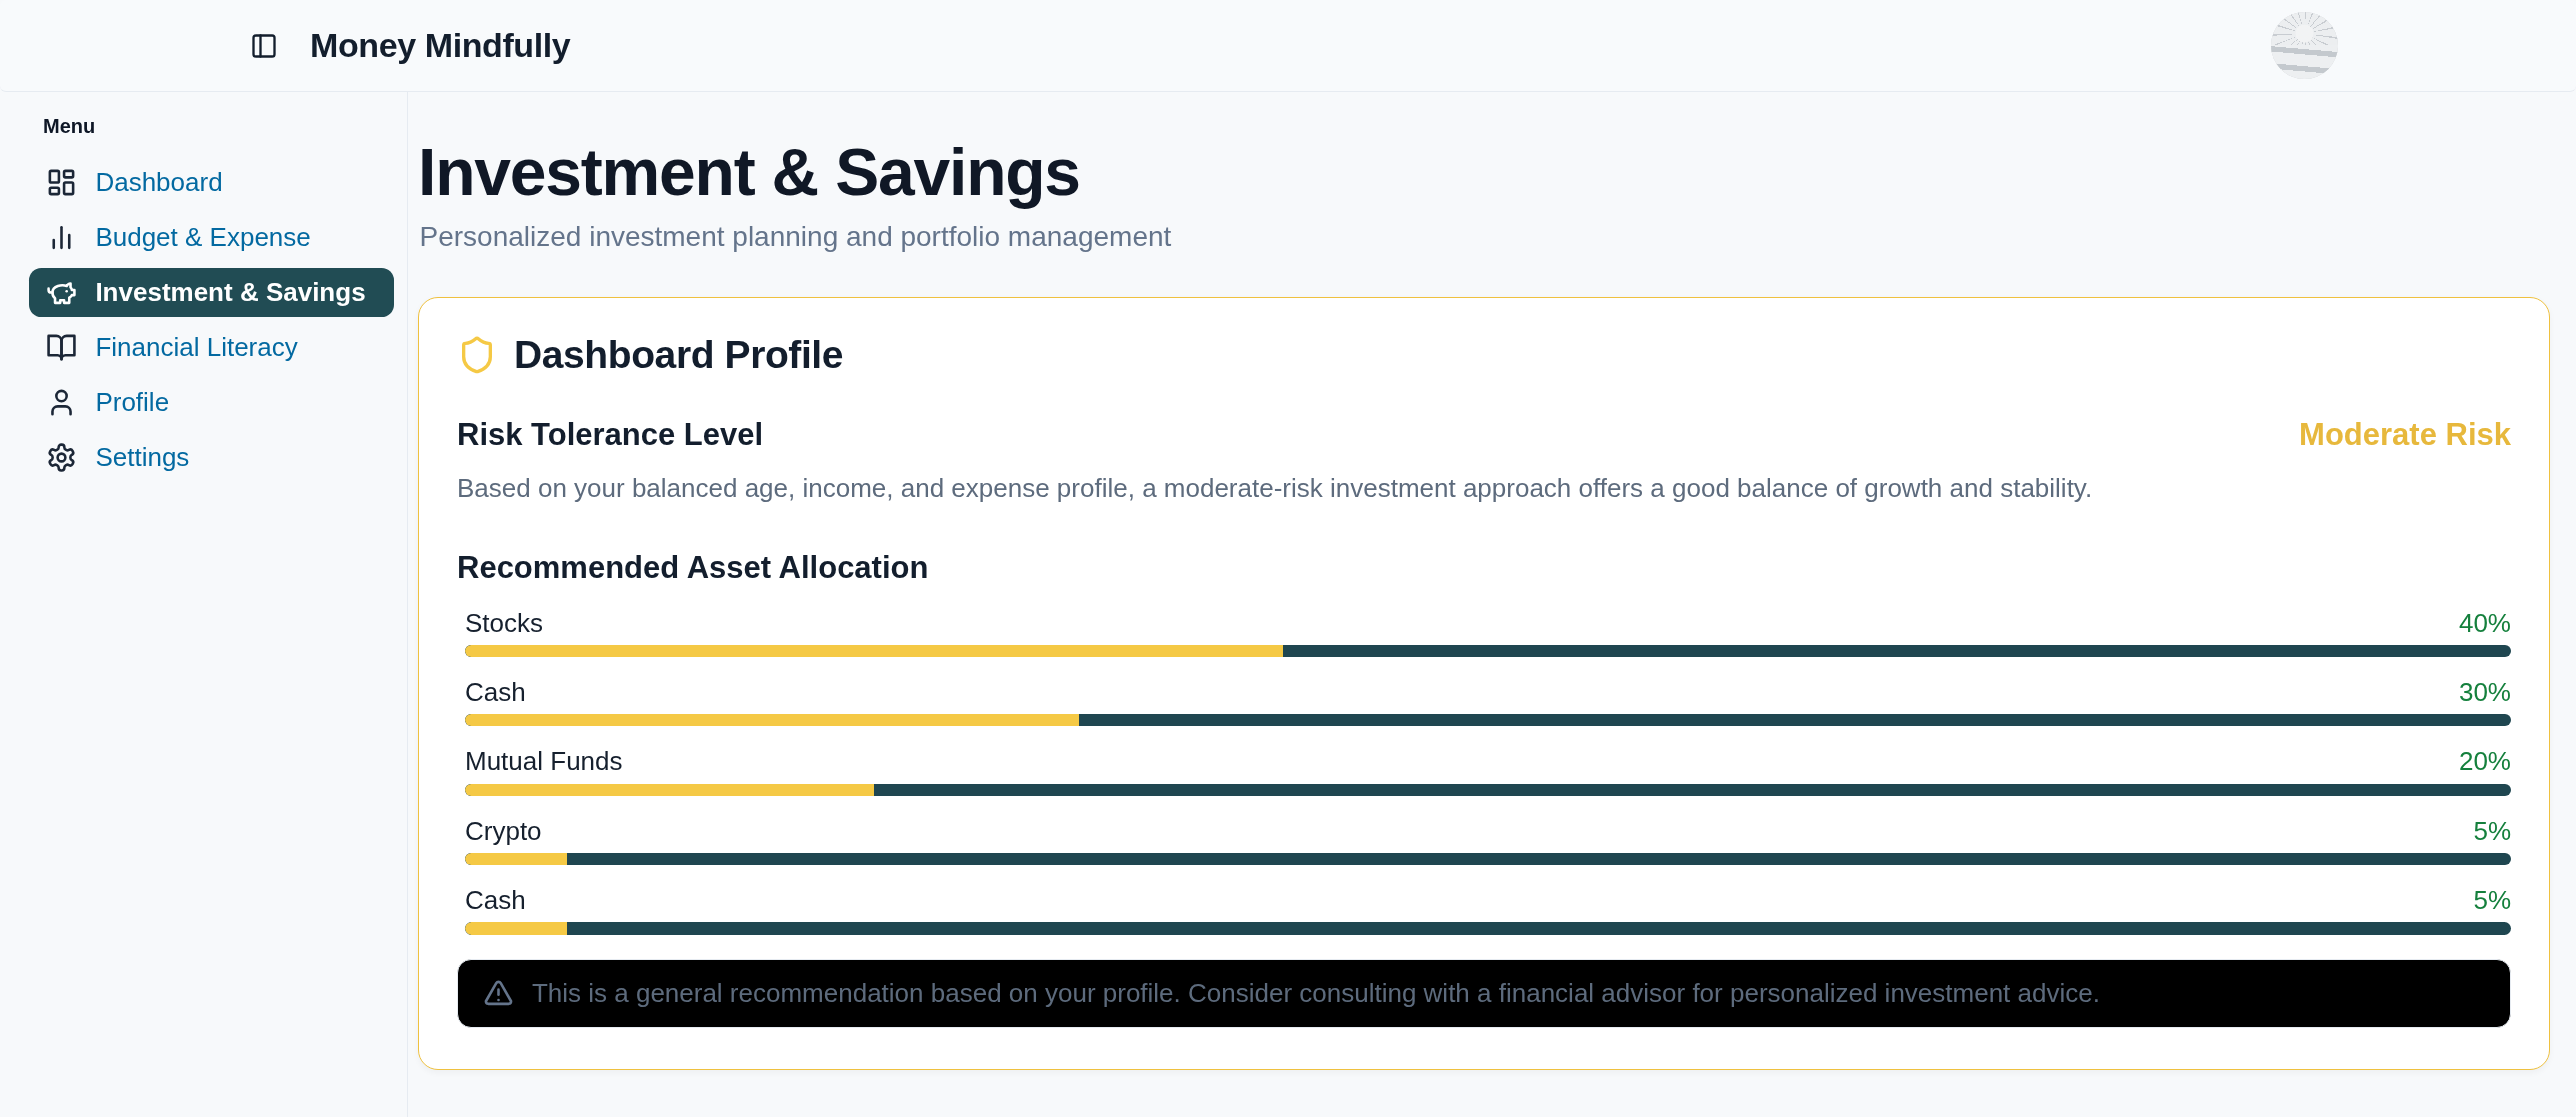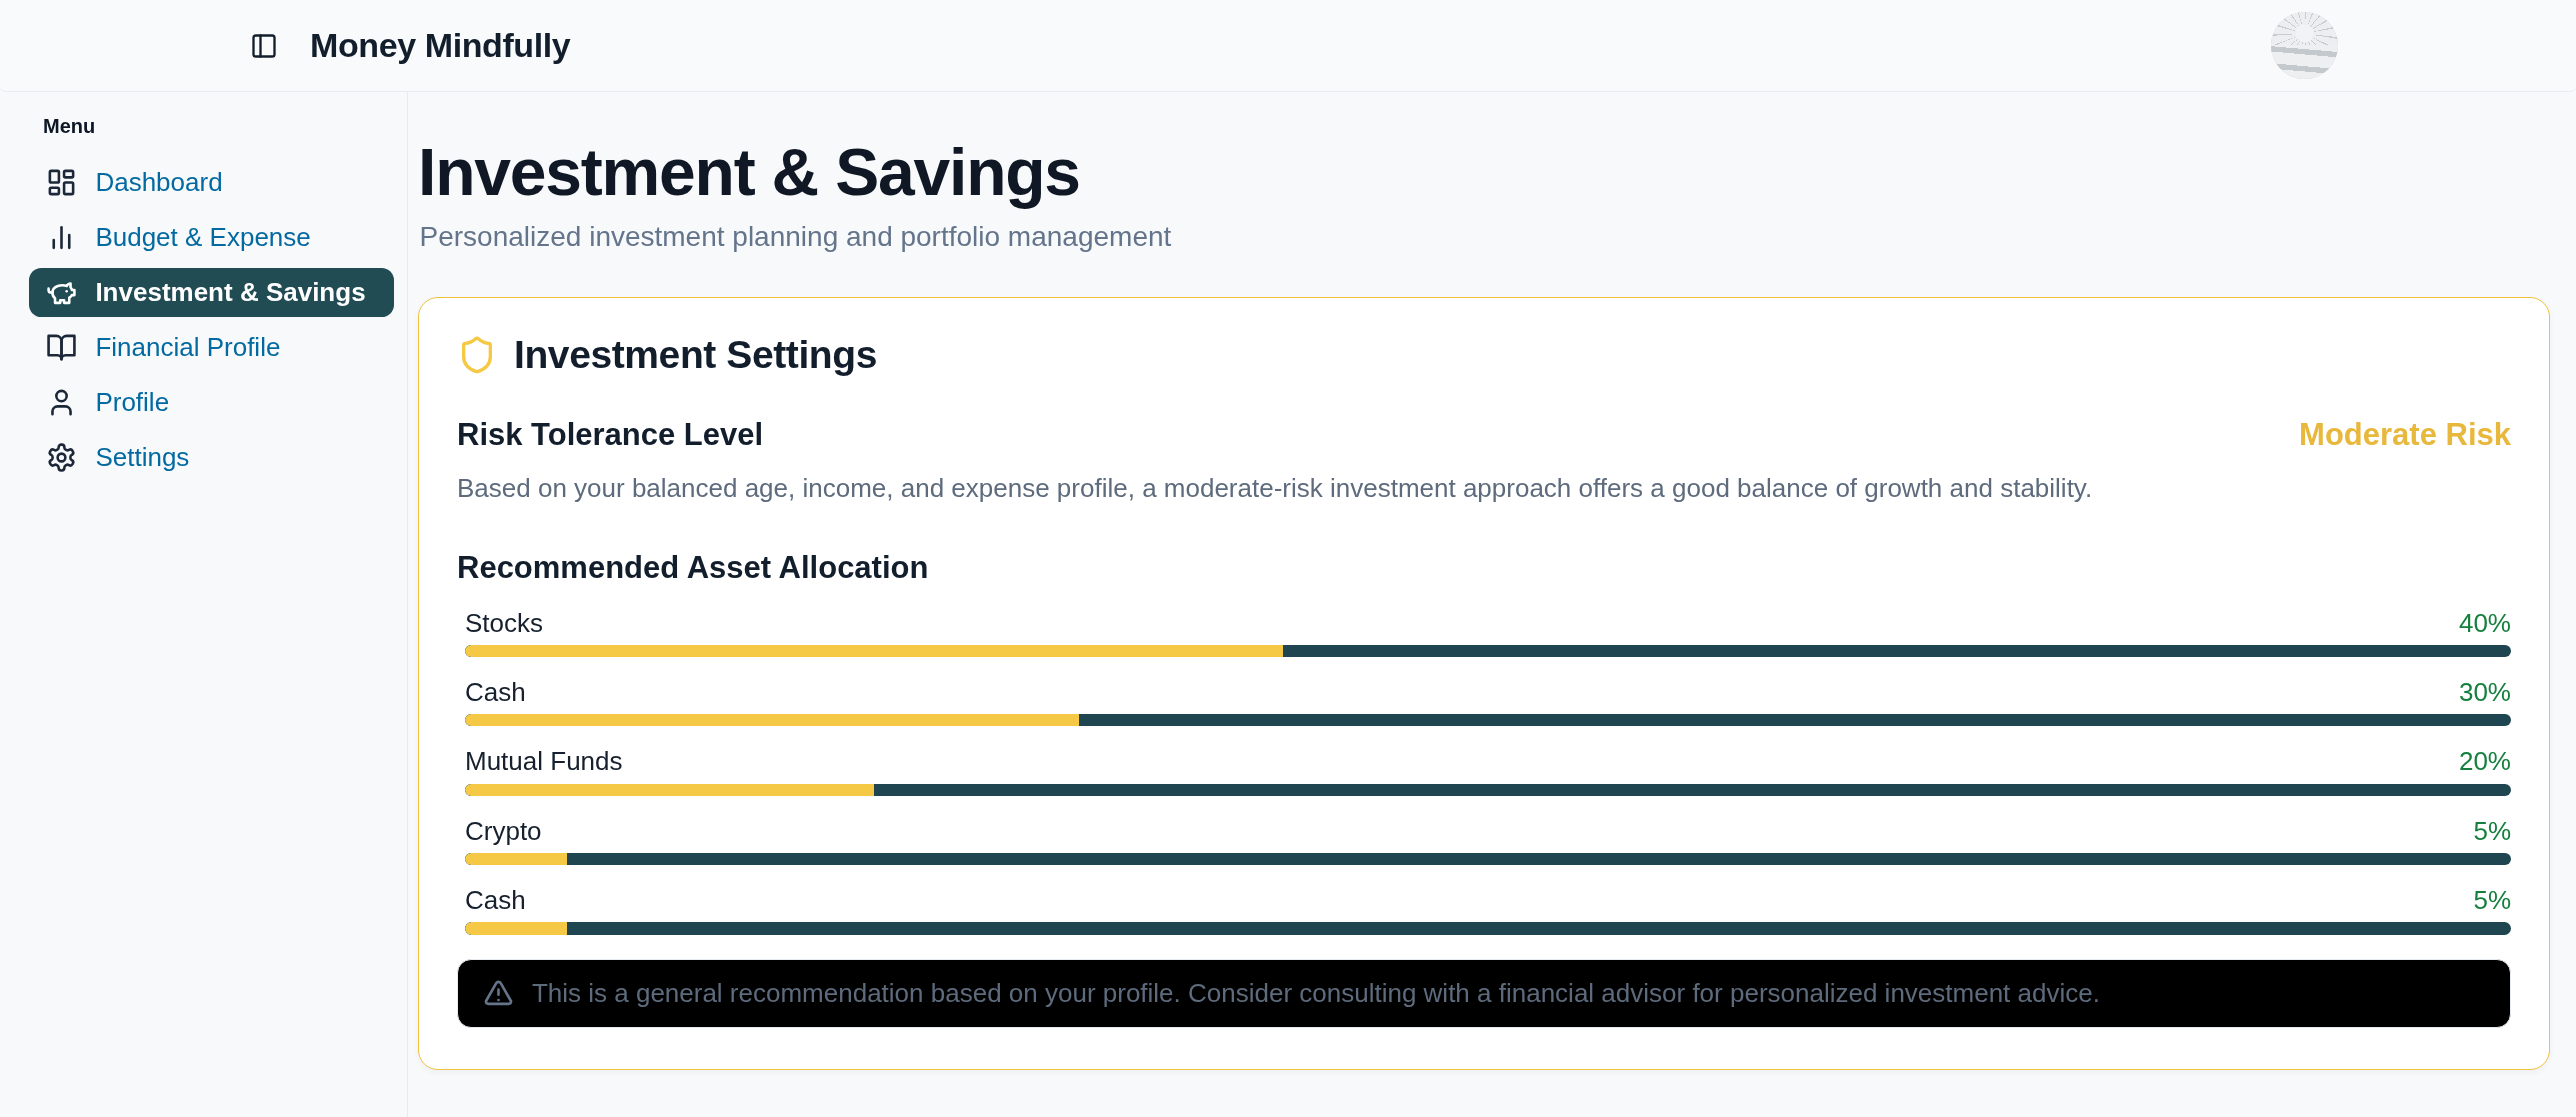--- a/index.html
+++ b/index.html
@@ -137,21 +137,21 @@
         <path d="M2 9v1c0 1.1.9 2 2 2h1"></path>
           <path d="M16 11h.01"></path>
       </svg>
       <span>Investment &amp; Savings</span>
     </li>
     <li>
       <svg viewBox="0 0 24 24" fill="none" stroke-width="2" stroke-linecap="round" stroke-linejoin="round">
         <path d="M2 3h6a4 4 0 0 1 4 4v14a3 3 0 0 0-3-3H2z"></path>
           <path d="M22 3h-6a4 4 0 0 0-4 4v14a3 3 0 0 1 3-3h7z"></path>
       </svg>
-      <span>Financial Profile</span>
+      <span>Financial Literacy</span>
     </li>
     <li>
       <svg viewBox="0 0 24 24" fill="none" stroke-width="2" stroke-linecap="round" stroke-linejoin="round">
         <path d="M19 21v-2a4 4 0 0 0-4-4H9a4 4 0 0 0-4 4v2"></path>
           <circle cx="12" cy="7" r="4"></circle>
       </svg>
       <span>Profile</span>
     </li>
     <li>
       <svg viewBox="0 0 24 24" fill="none" stroke-width="2" stroke-linecap="round" stroke-linejoin="round">
@@ -165,21 +165,21 @@
 
 <div class="main">
   <h1 class="page-title">Investment &amp; Savings</h1>
   <div class="page-subtitle">Personalized investment planning and portfolio management</div>
 
   <div class="card">
     <div class="card-title-row">
       <svg viewBox="0 0 24 24" fill="none" stroke-width="2" stroke-linecap="round" stroke-linejoin="round">
         <path d="M20 13c0 5-3.5 7.5-7.66 8.95a1 1 0 0 1-.67-.01C7.5 20.5 4 18 4 13V6a1 1 0 0 1 1-1c2 0 4.5-1.2 6.24-2.72a1 1 0 0 1 1.52 0C14.5 3.8 17 5 19 5a1 1 0 0 1 1 1z"></path>
       </svg>
-      <div class="card-title">Investment Settings</div>
+      <div class="card-title">Dashboard Profile</div>
     </div>
 
     <div class="risk-row">
       <div class="risk-heading">Risk Tolerance Level</div>
       <div class="risk-level">Moderate Risk</div>
     </div>
     <div class="risk-desc">Based on your balanced age, income, and expense profile, a moderate-risk investment approach offers a good balance of growth and stability.</div>
 
     <div class="alloc-heading">Recommended Asset Allocation</div>
     <div class="alloc-list" id="alloc-list">

